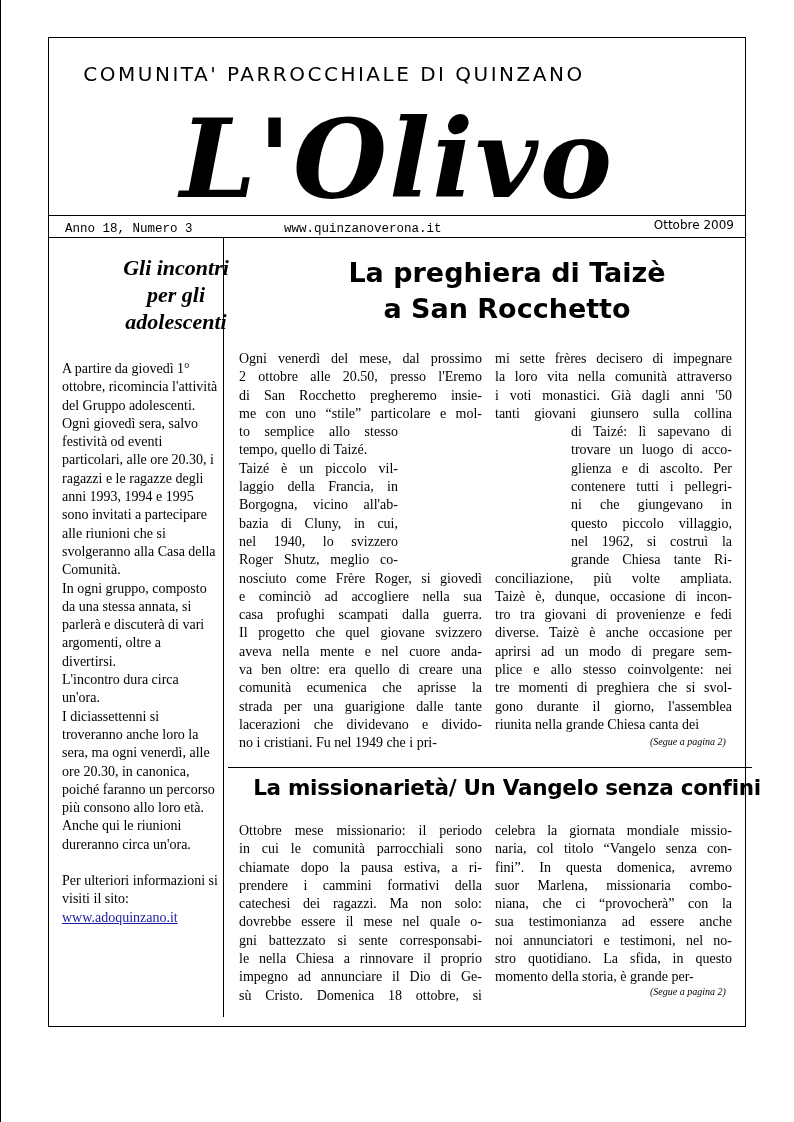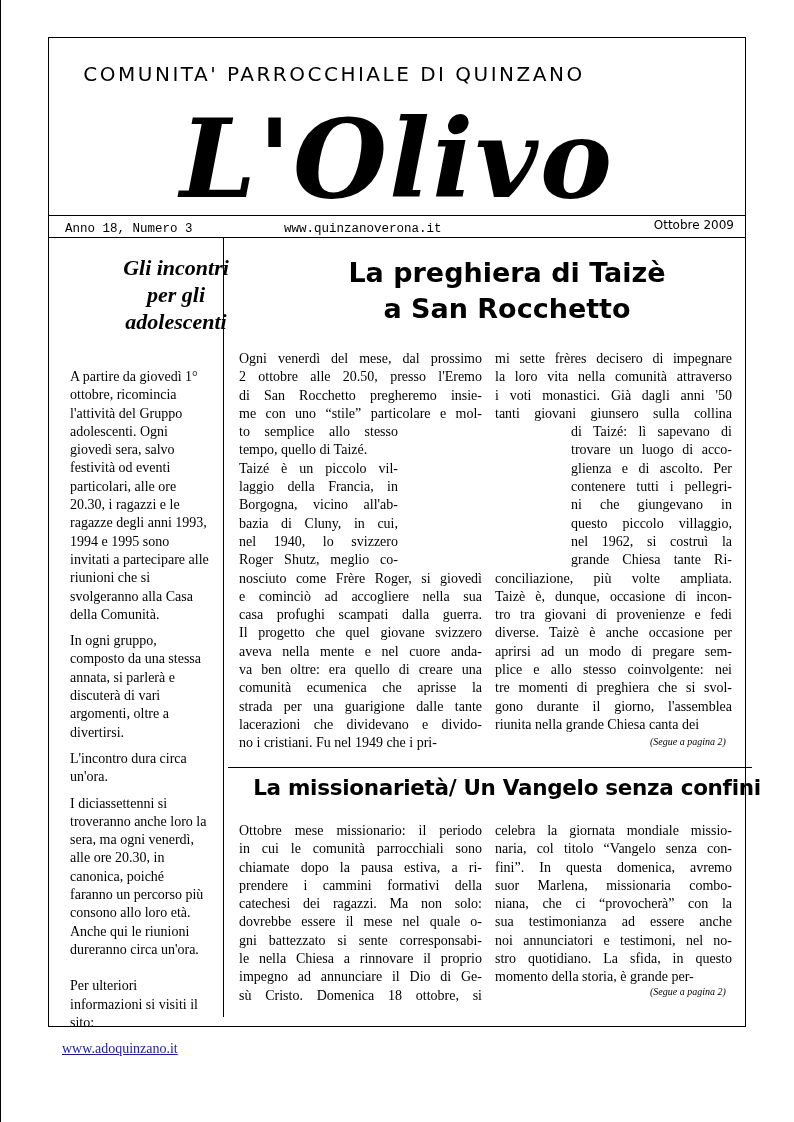--- a/index.html
+++ b/index.html
@@ -7,21 +7,21 @@
   .page-edge { position:absolute; left:0; top:0; width:1px; height:1122px; background:#000; }
   .frame { position:absolute; left:48px; top:37px; width:698px; height:990px; border:1px solid #000; box-sizing:border-box; }
   .community { position:absolute; left:48px; top:62px; width:572px; text-align:center; font-family:"DejaVu Sans", sans-serif; font-size:20px; letter-spacing:2.5px; font-weight:normal; }
   .masthead { position:absolute; left:48px; top:100px; width:698px; text-align:center; font-family:"DejaVu Serif", serif; font-weight:bold; font-style:italic; font-size:108px; line-height:118px; letter-spacing:2px; }
   .hline { position:absolute; height:1px; background:#000; }
   .vline { position:absolute; width:1px; background:#000; }
   .issue { position:absolute; top:222px; font-family:Liberation Mono, monospace; font-size:12.5px; }
   .date { position:absolute; top:218px; right:60px; font-family:"DejaVu Sans", sans-serif; font-size:12px; }
   .side-title { position:absolute; left:50px; top:254px; width:172px; text-align:center; font-family:"Liberation Serif", serif; font-style:italic; font-weight:bold; font-size:22px; line-height:27px;padding-left:40px; }
   .side-body { position:absolute; left:62px; top:360px; width:156px; font-family:"Liberation Serif", serif; font-size:14px; line-height:18.3px; }
-  .side-body p { margin:8px; }
+  .side-body p { margin:0; }
   .side-body a { color:#1a1aa0; text-decoration:underline; }
   .art-title { position:absolute; left:228px; width:518px; text-align:center; font-family:"DejaVu Sans", sans-serif; font-weight:bold;margin-left:20px; }
   .art1-title { top:255px; font-size:27px; line-height:36px; }
   .art2-title { top:774px; font-size:21.5px; line-height:28px; letter-spacing:-0.3px; }
   .col { position:absolute; font-family:"Liberation Serif", serif; font-size:14px; line-height:18.3px; text-align:justify; }
   .col .ln { display:block; white-space:nowrap; text-align-last:justify; }
   .col .ln.last { text-align-last:left; }
   .col .ln.indent { padding-left:76px; }
   .col .ln.narrow { width:159px; }
   .cont { position:absolute; font-family:"Liberation Serif", serif; font-style:italic; font-size:10px; }

